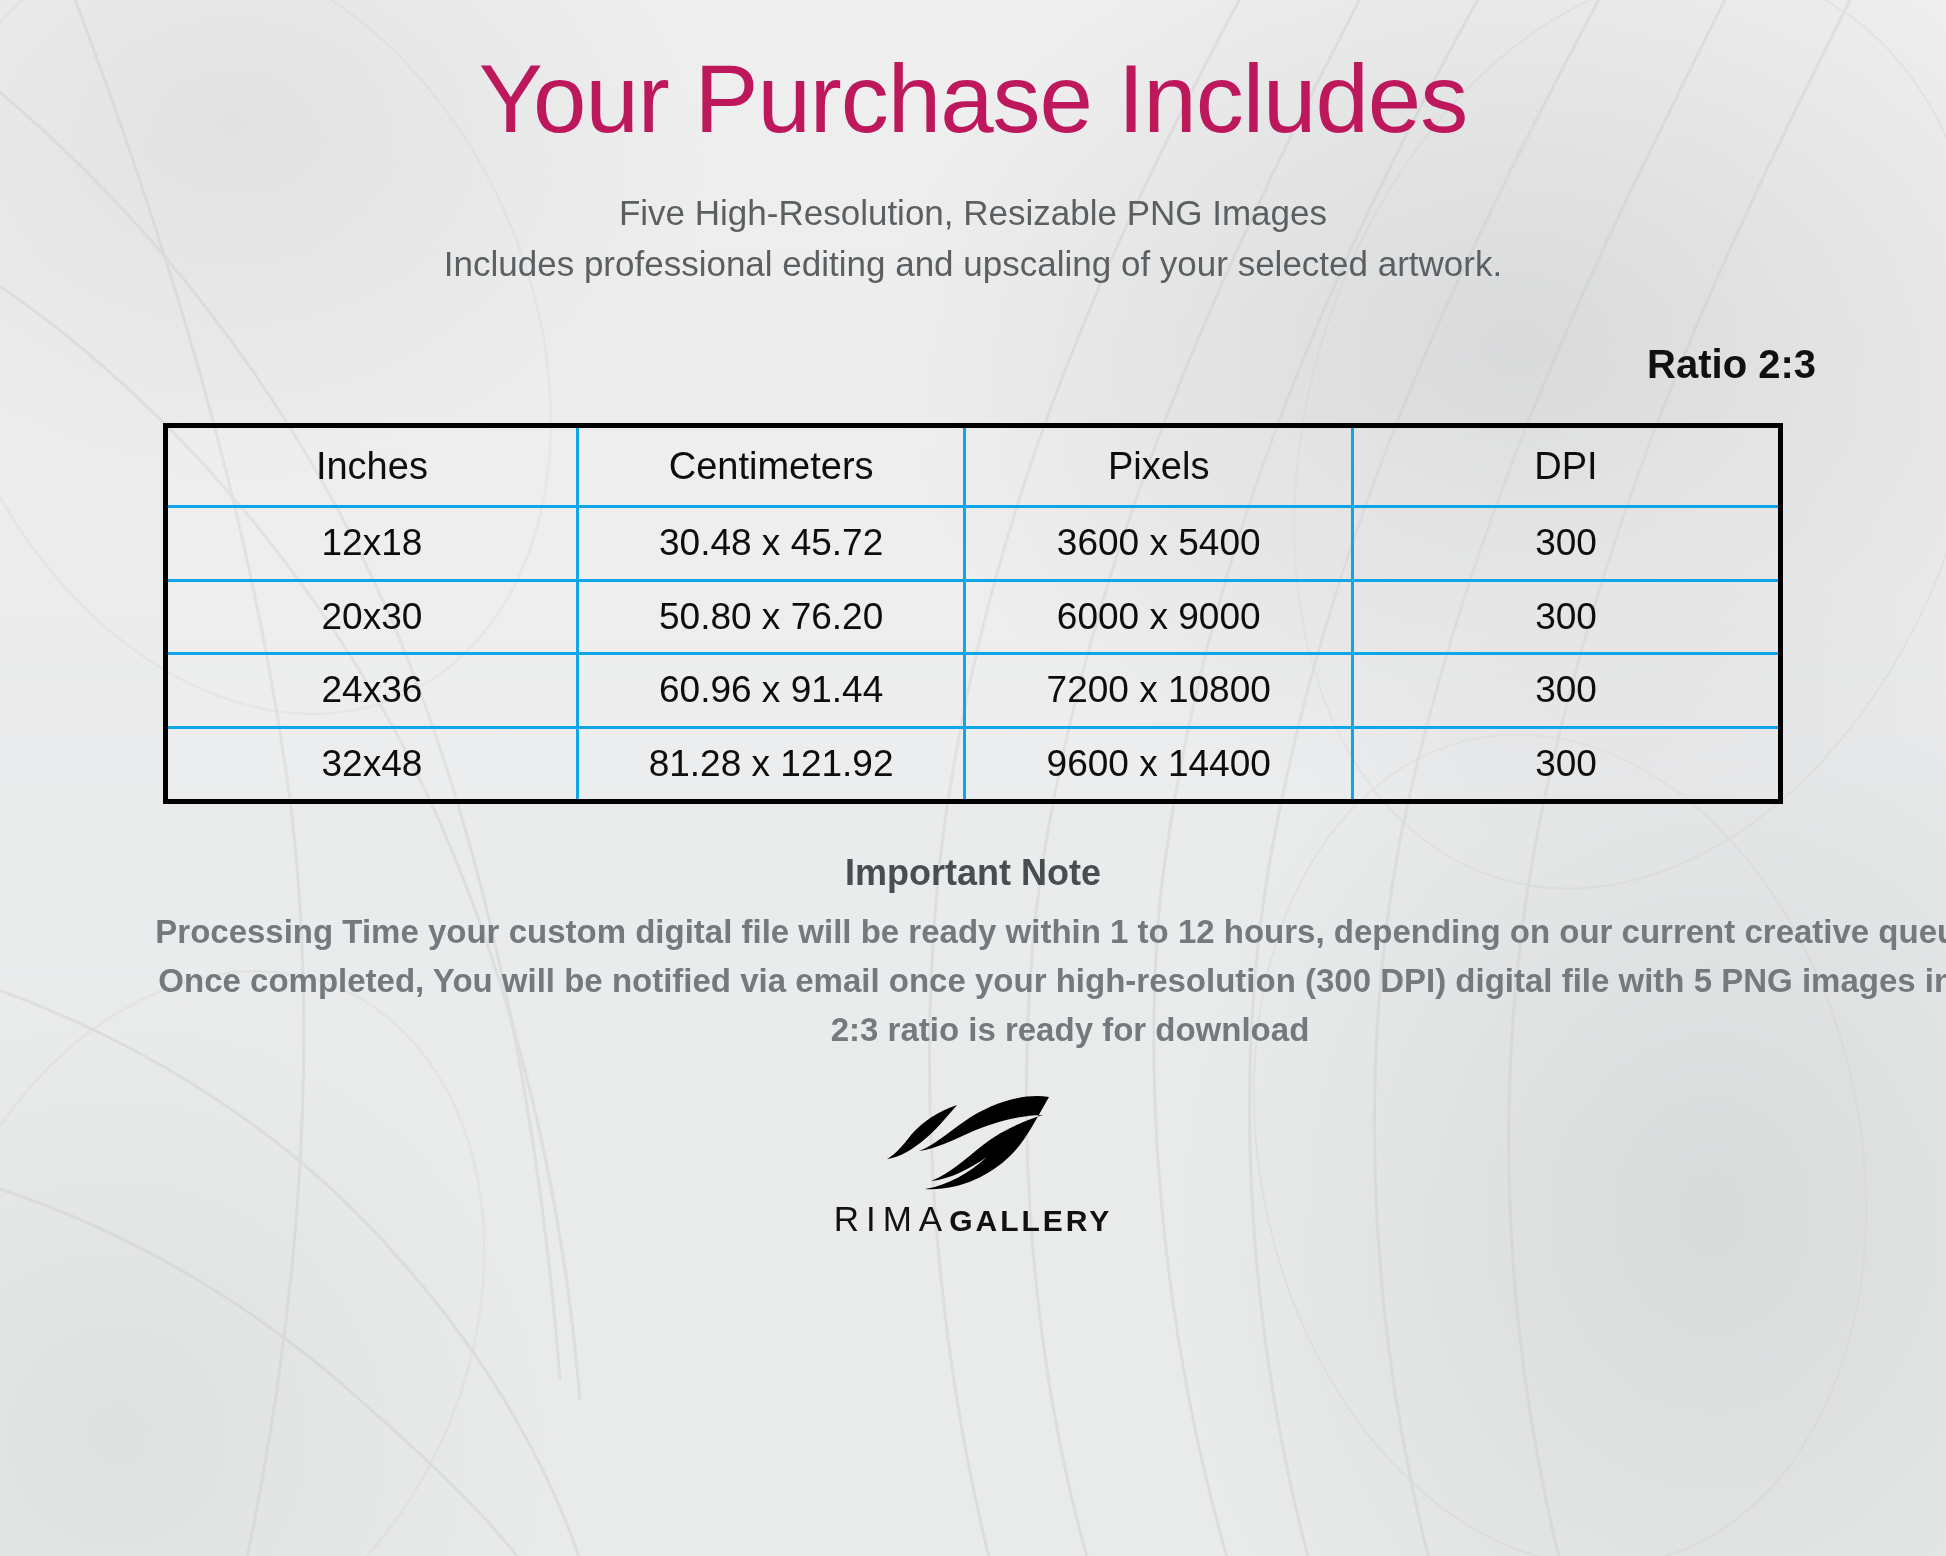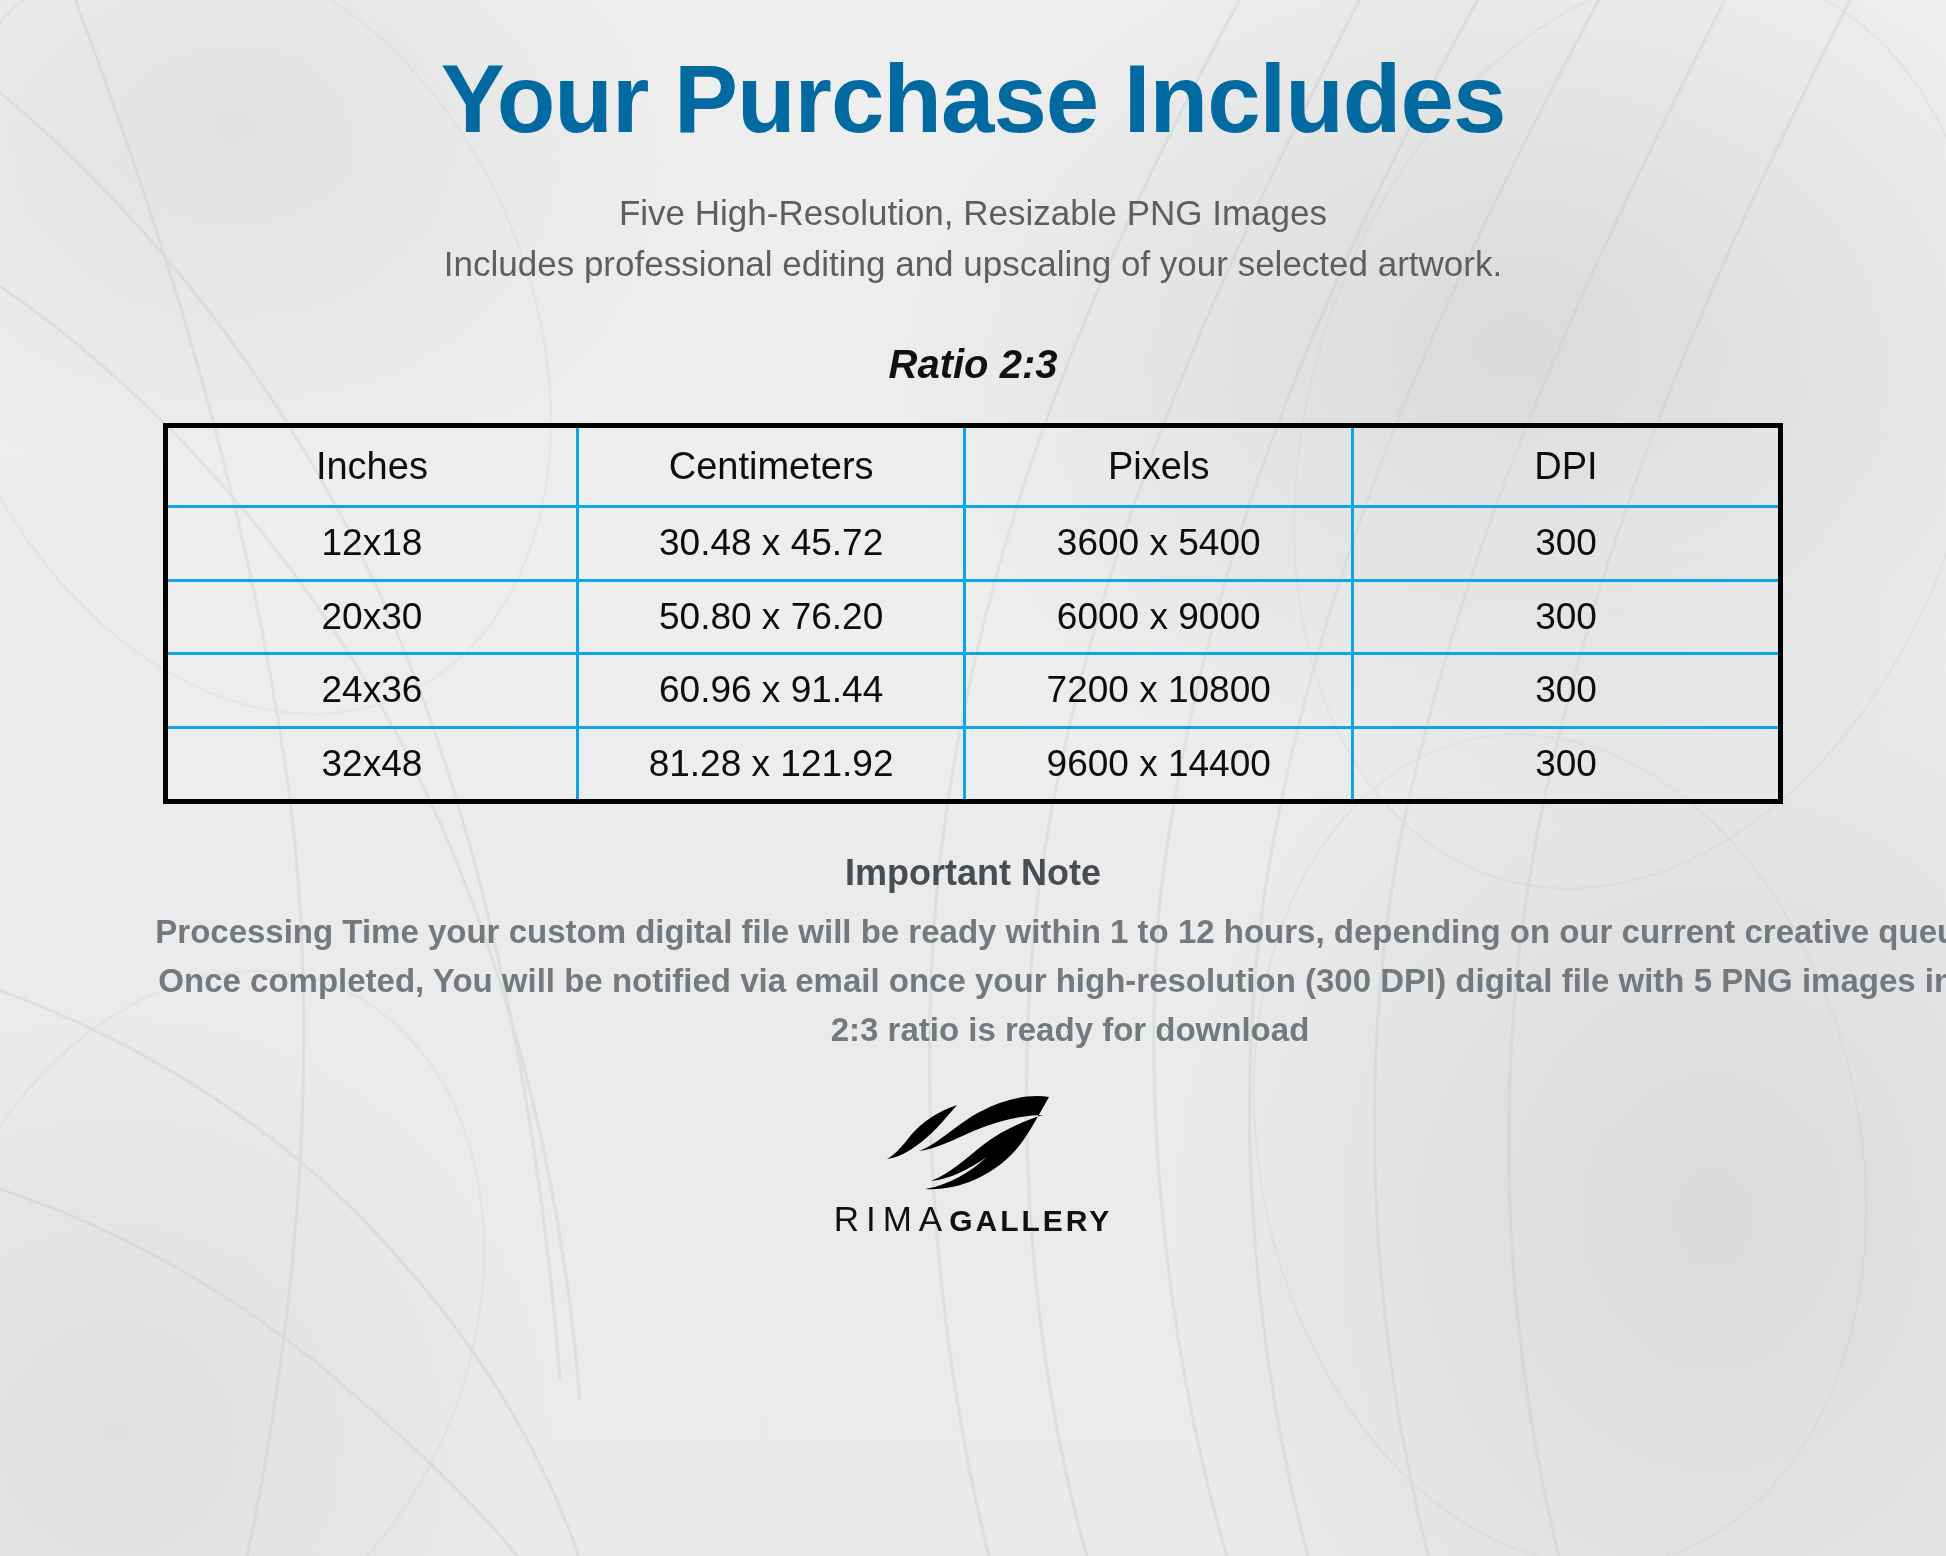--- a/index.html
+++ b/index.html
@@ -39,44 +39,43 @@
     position: relative;
     width: 1946px;
     height: 1556px;
     box-sizing: border-box;
     padding: 0 130px;
   }
 
   .title {
     text-align: center;
     font-size: 96px;
-    font-weight: 700;
+    font-weight: 400;
     letter-spacing: -1px;
     margin: 0;
     padding-top: 44px;
-    color: #0369a1;
+    color: #be185d;
     line-height: 1.15;
   }
 
   .subtitle {
     text-align: center;
     margin-top: 34px;
     font-size: 35px;
     color: #5c5f62;
     line-height: 1.45;
   }
   .subtitle .line2 { display: block; }
 
   .ratio {
-    text-align: center;
+    text-align: right;
     margin-top: 52px;
     font-size: 40px;
     font-weight: 600;
     color: #111;
-    font-style: italic;
   }
 
   .table-wrap {
     margin: 36px auto 0 auto;
     width: 1620px;
   }
   table.size-table {
     width: 100%;
     border-collapse: collapse;
     border: 5px solid #000;

